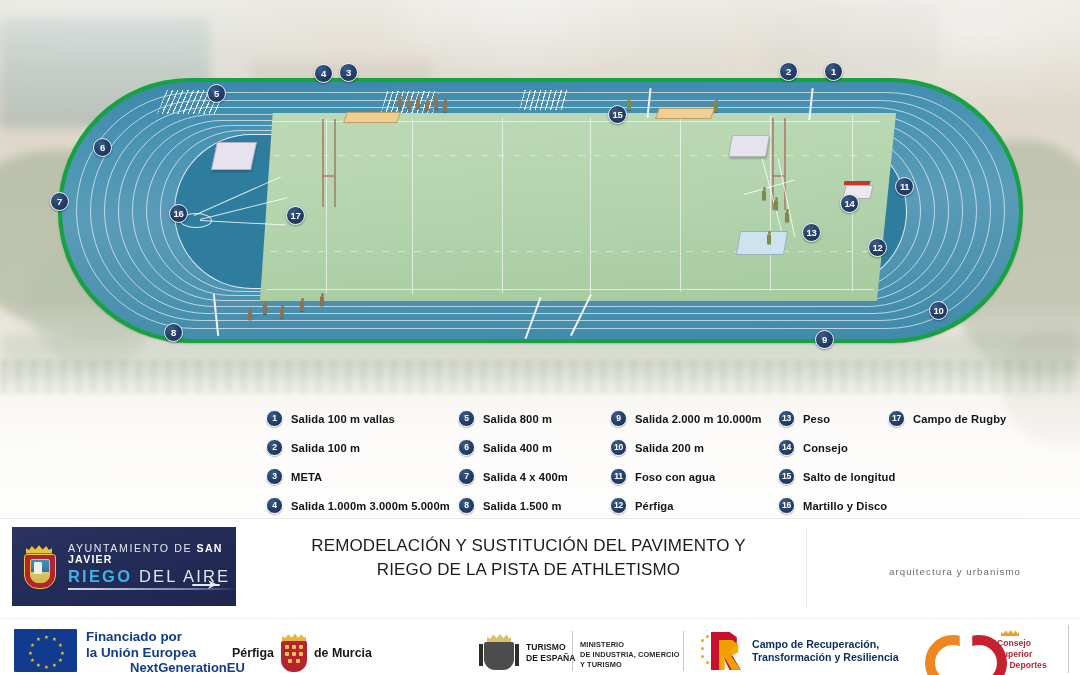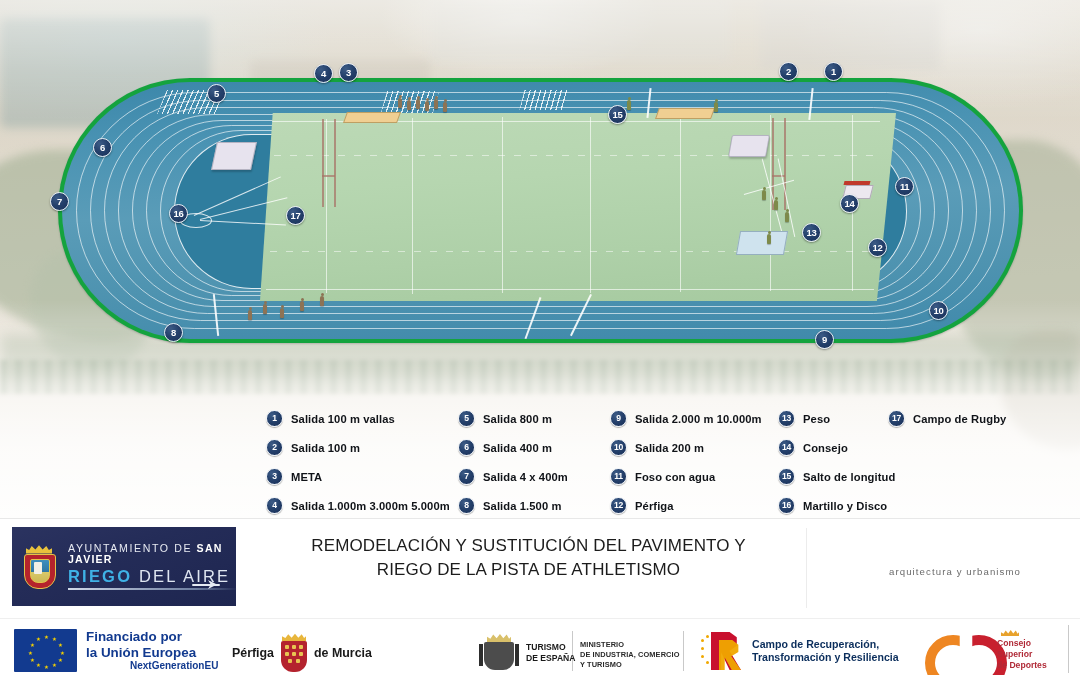--- a/index.html
+++ b/index.html
@@ -217,21 +217,21 @@
   }
   .fund-item{position:absolute;display:flex;align-items:flex-start;}
   .euflag{
     width:63px;height:43px;background:#123a8f;position:relative;flex:0 0 auto;border-radius:1px;
   }
   .euflag .stars{position:absolute;inset:0;}
   .euflag i{position:absolute;width:3.4px;height:3.4px;color:#f4d000;font-style:normal;font-size:5.4px;line-height:3.4px;text-align:center;}
   .eutext{margin-left:9px;color:#123a8f;font-weight:bold;line-height:1.16;}
   .eutext .l1{font-size:13.4px;}
   .eutext .l2{font-size:13.4px;}
-  .eutext .l3{font-size:10px;color:#123a8f;padding-left:44px;}
+  .eutext .l3{font-size:13px;color:#123a8f;padding-left:44px;}
 
   .murcia-crest{width:30px;height:40px;position:relative;flex:0 0 auto;}
   .murcia-crest .mc{position:absolute;left:3px;top:0;width:24px;height:8px;background:#e8b63c;
     clip-path:polygon(0% 100%,0% 40%,14% 64%,26% 16%,40% 58%,54% 10%,68% 58%,82% 16%,92% 64%,100% 40%,100% 100%);}
   .murcia-crest .mb{position:absolute;left:2px;top:8px;width:26px;height:31px;background:#b4232e;
     border-radius:2px 2px 12px 12px;overflow:hidden;}
   .murcia-crest .mb span{position:absolute;width:4px;height:4px;background:#e8c452;border-radius:1px;}
   .murcia-txt{font-size:12.4px;font-weight:bold;color:#1a1a1a;align-self:center;}
 
   .subv{font-size:8.2px;color:#3a3a3a;line-height:1.35;}

